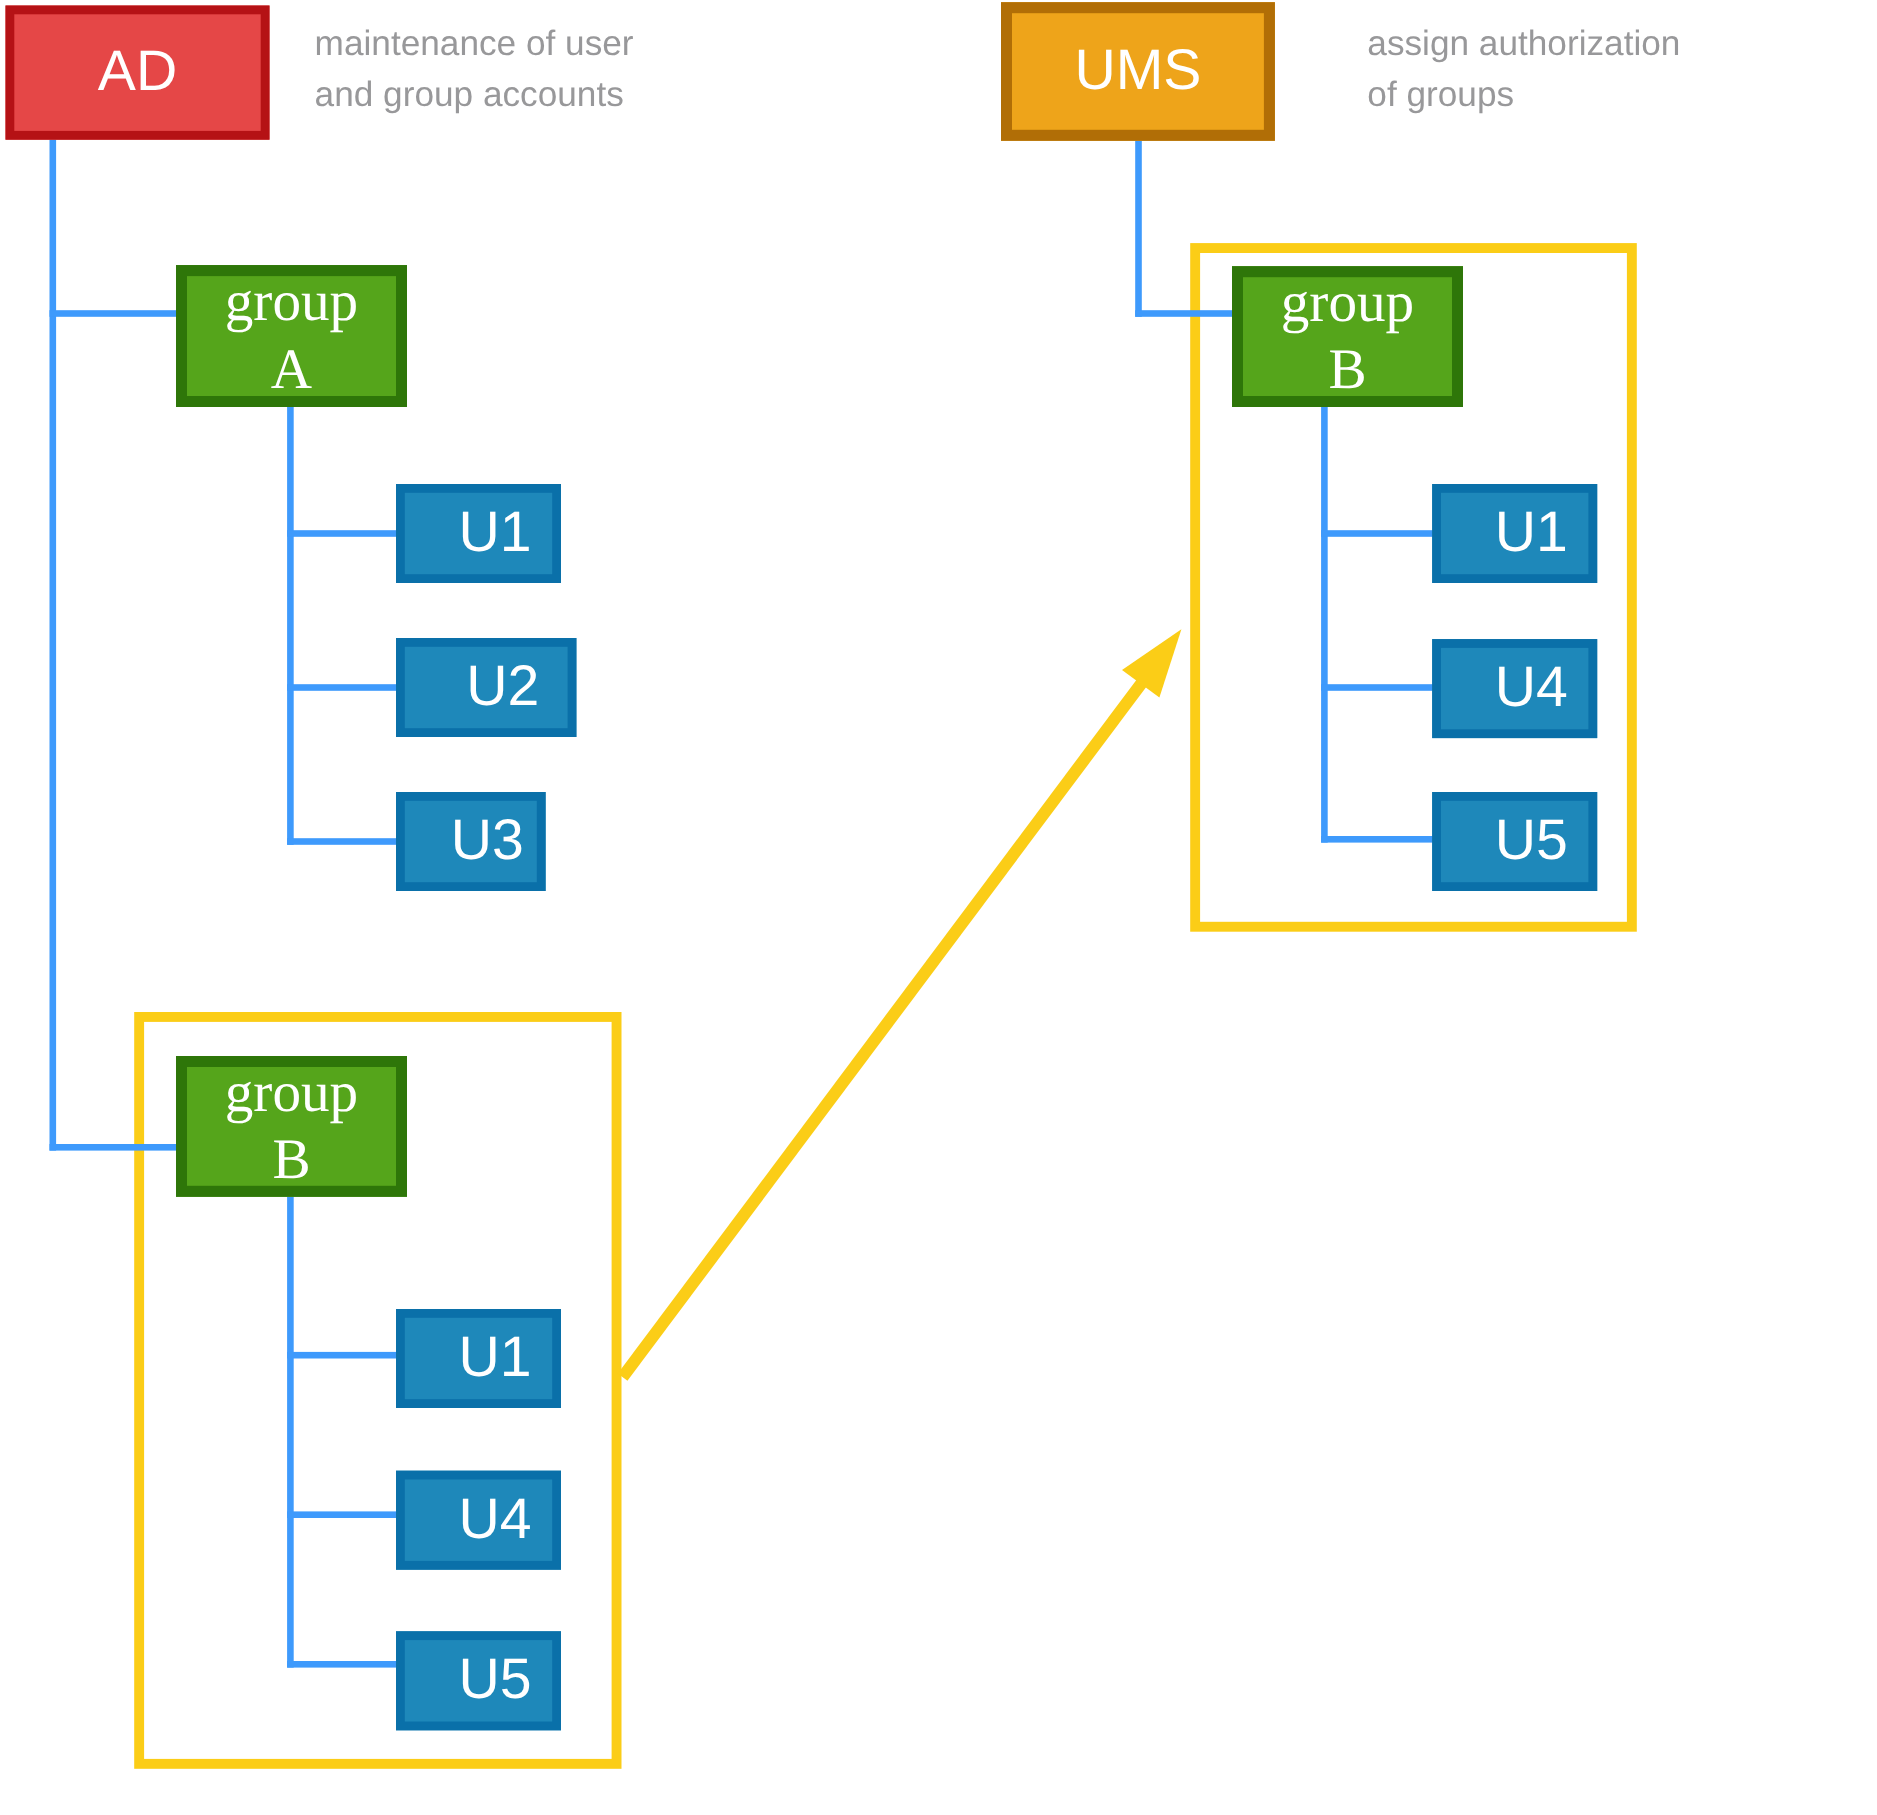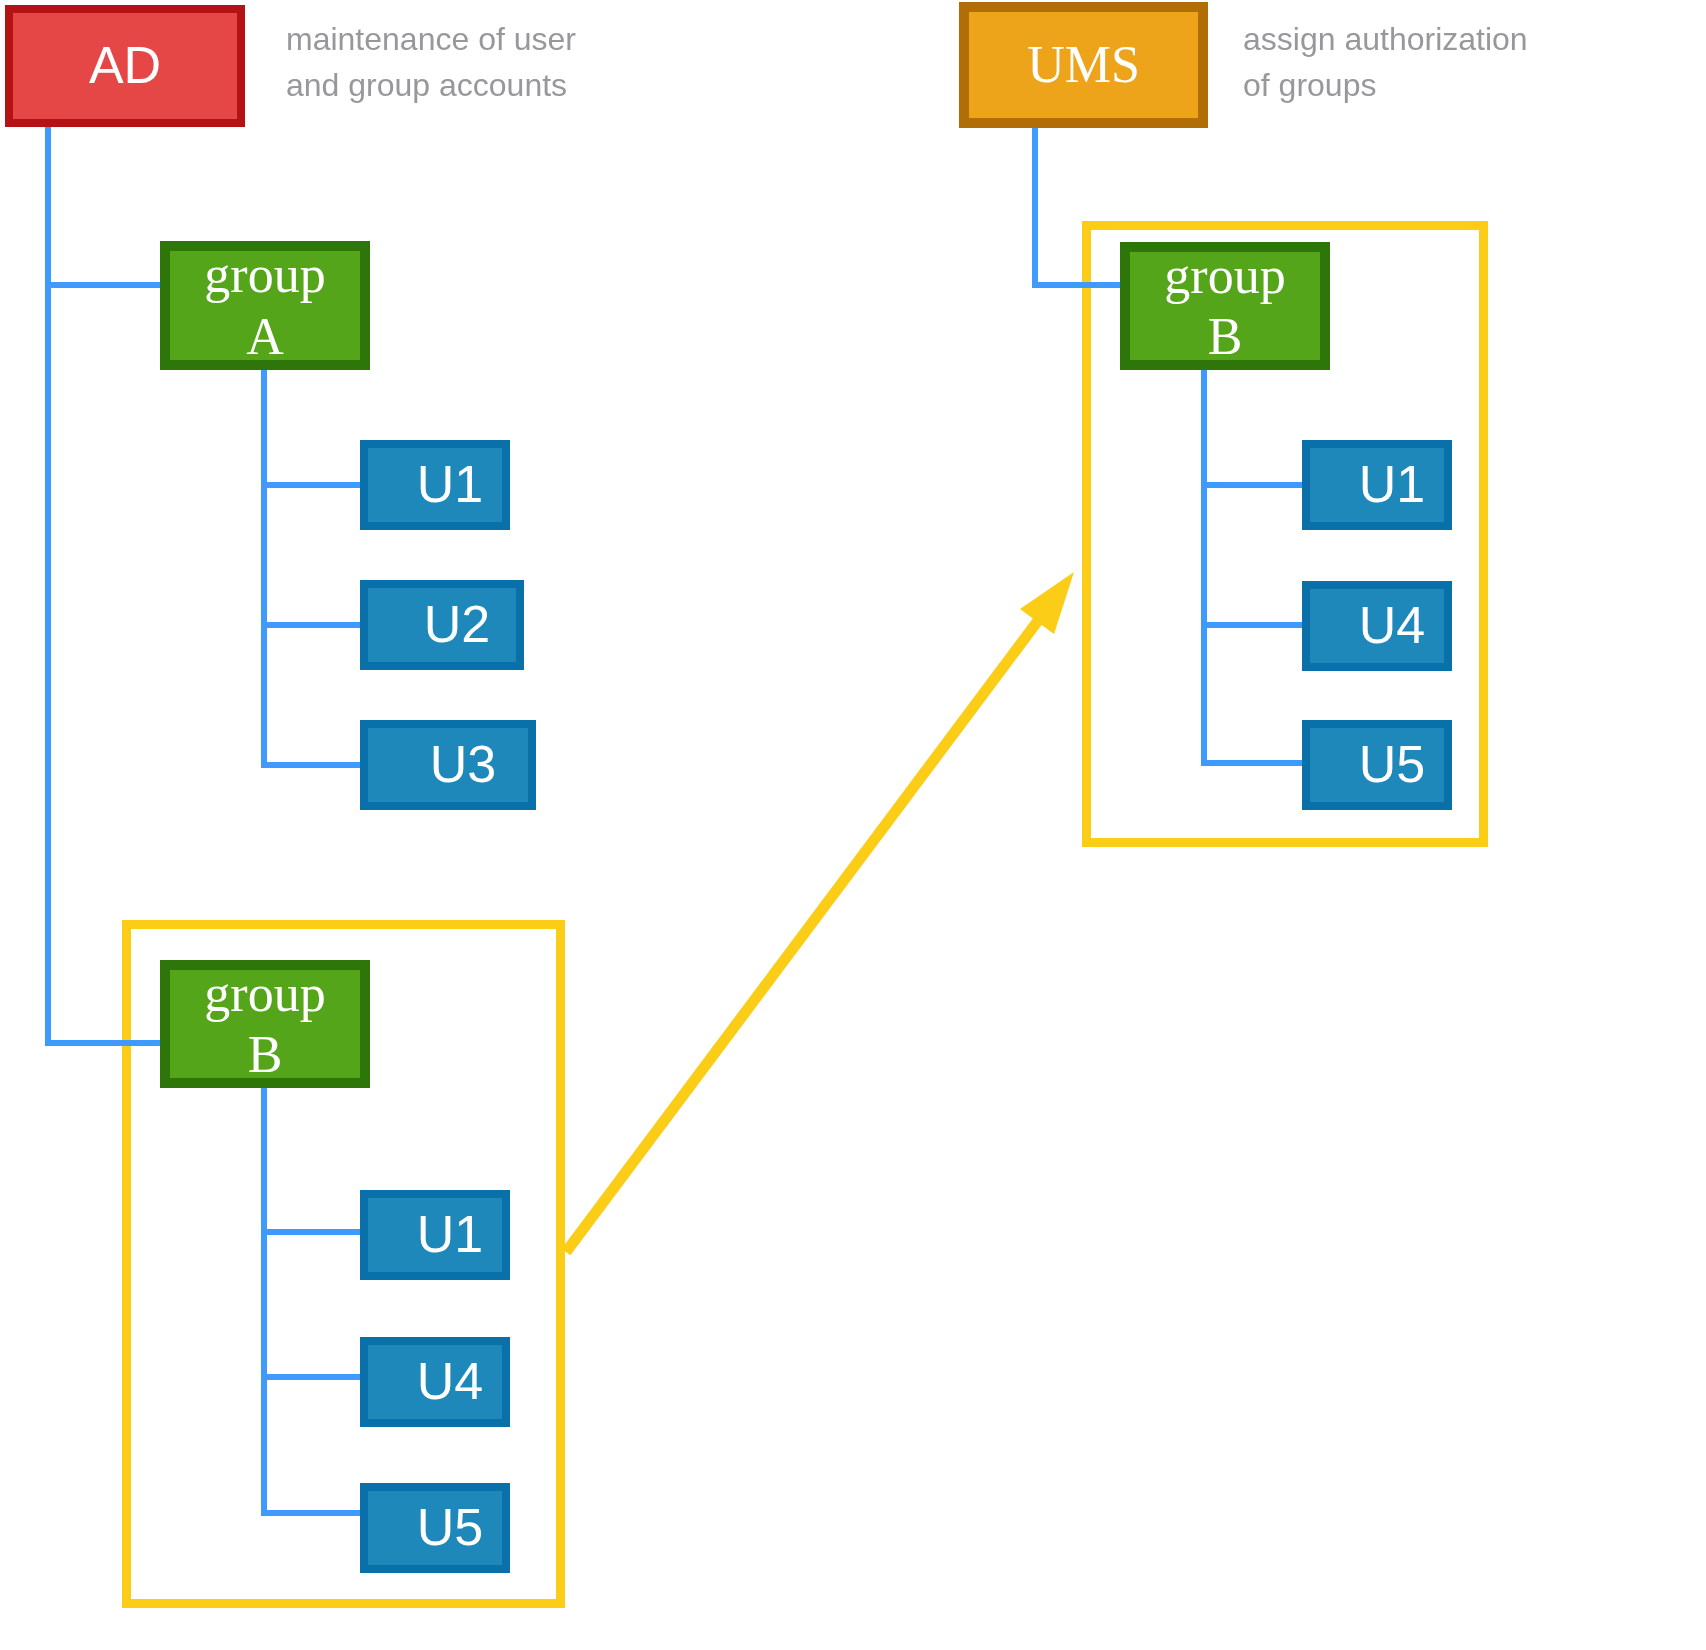--- a/index.html
+++ b/index.html
@@ -66,37 +66,37 @@
     <line x1="566" y1="1252" x2="1040" y2="618" stroke="var(--yellow)" stroke-width="11"></line>
     <polygon points="1074,572 1054,634 1020,609" fill="var(--yellow)"></polygon>
   </svg>
 
   <div class="node red" style="left:5px;top:5px;width:240px;height:122px;">
     <span>AD</span>
   </div>
   <div class="note" style="left:286px;top:16px;width:460px;">maintenance of user
 and group accounts</div>
 
-  <div class="node orange" style="left:959px;top:2px;width:249px;height:126px;font-family:Liberation Serif, serif;">
+  <div class="node orange" style="left:910px;top:2px;width:249px;height:126px;">
     <span>UMS</span>
   </div>
   <div class="note" style="left:1243px;top:16px;width:460px;">assign authorization
 of groups</div>
 
   <div class="node green" style="left:160px;top:241px;width:210px;height:129px;">
     <span>group</span>
     <span>A</span>
   </div>
   <div class="node blue" style="left:360px;top:440px;width:150px;height:90px;">
     <span>U1</span>
   </div>
   <div class="node blue" style="left:360px;top:580px;width:164px;height:90px;">
     <span>U2</span>
   </div>
-  <div class="node blue" style="left:360px;top:720px;width:176px;height:90px;">
+  <div class="node blue" style="left:360px;top:720px;width:136px;height:90px;">
     <span>U3</span>
   </div>
 
   <div class="node green" style="left:160px;top:960px;width:210px;height:128px;">
     <span>group</span>
     <span>B</span>
   </div>
   <div class="node blue" style="left:360px;top:1190px;width:150px;height:90px;">
     <span>U1</span>
   </div>

